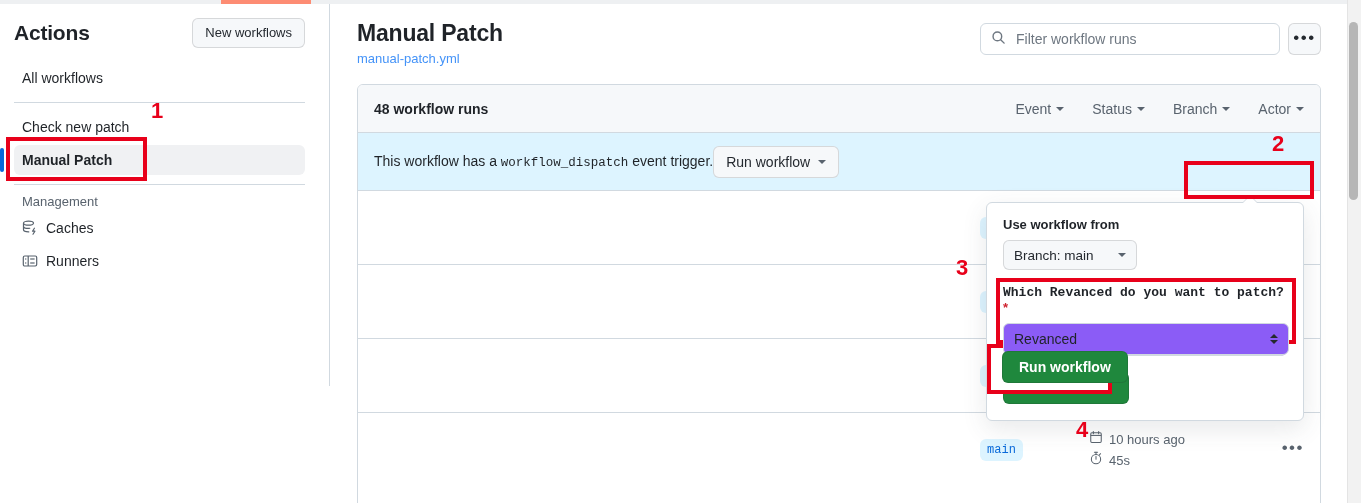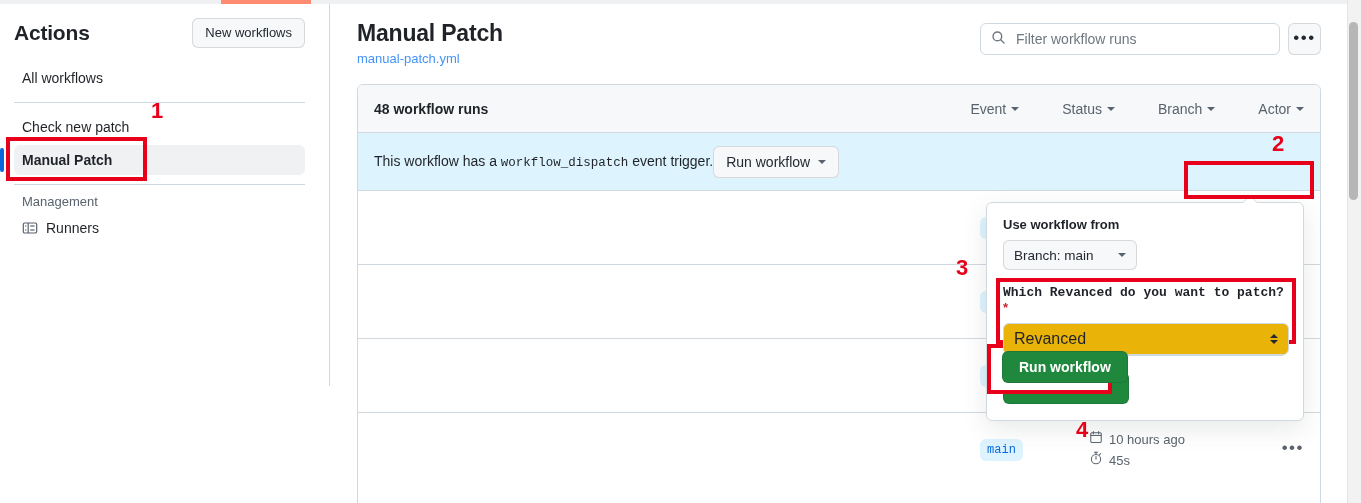--- a/index.html
+++ b/index.html
@@ -102,21 +102,21 @@
     border: 1px solid #d1d9e0; border-radius: 6px;
     background:#fff; overflow:hidden;
     height: 430px;
   }
   .runs-header {
     display:flex; align-items:center; justify-content:space-between;
     background:#f6f8fa; border-bottom:1px solid #d1d9e0;
     height: 48px; padding: 0 16px;
   }
   .runs-count { font-size:14px; font-weight:600; color:#1f2328; }
-  .filters { display:flex; align-items:center; gap: 43px; }
+  .filters { display:flex; align-items:center; gap: 28px; }
   .filter-item { font-size:14px; color:#59636e; cursor:pointer; display:flex; align-items:center; gap:5px; }
   .caret-down {
     width:0;height:0;border-left:4px solid transparent;border-right:4px solid transparent;
     border-top:4px solid #59636e; display:inline-block;
   }
 
   .dispatch-banner {
     background:#ddf4ff; border-bottom:1px solid #d1d9e0;
     height: 58px; display:flex; align-items:center; justify-content:flex-start;
     padding: 0 16px;
@@ -177,22 +177,22 @@
     font-size:13.5px; color:#24292f; cursor:pointer;
   }
   .field-label {
     font-family:"Liberation Mono", monospace;
     font-size:13px; font-weight:700; color:#1f2328;
     margin: 16px 0 7px 0;
   }
   .req-star { color:#cf222e; font-family:"Liberation Sans", sans-serif; }
   .input-select {
     display:flex; align-items:center; justify-content:space-between;
-    background:#eab308; border:1px solid #d1d9e0; border-radius:6px;
-    height:32px; padding:0 10px; font-size:16px; color:#1f2328; cursor:pointer;
+    background:#8b5cf6; border:1px solid #d1d9e0; border-radius:6px;
+    height:32px; padding:0 10px; font-size:14px; color:#1f2328; cursor:pointer;
   }
   .spinner-ico { display:flex; flex-direction:column; gap:2px; align-items:center; color:#24292f; }
   .spin-up { width:0;height:0;border-left:4px solid transparent;border-right:4px solid transparent;border-bottom:4px solid #24292f; }
   .spin-dn { width:0;height:0;border-left:4px solid transparent;border-right:4px solid transparent;border-top:4px solid #24292f; }
   .green-btn {
     margin-top: 16px;
     background:#1f883d; border:1px solid rgba(31,35,40,0.15);
     color:#fff; font-size:14px; font-weight:600;
     border-radius:6px; height:32px; padding:0 16px; cursor:pointer;
     display:inline-flex; align-items:center;
@@ -237,20 +237,31 @@
       </div>
 
       <div class="side-item selected">
         <span>Manual Patch</span>
       </div>
 
       <div class="side-sep"></div>
 
       <div class="side-group-label">Management</div>
 
+      <div class="side-item">
+        <span class="side-icon">
+          <svg width="16" height="16" viewBox="0 0 16 16" fill="none" stroke="#59636e" stroke-width="1.2">
+            <ellipse cx="6.5" cy="3.2" rx="5" ry="2"></ellipse>
+            <path d="M1.5 3.2v3.2c0 1.1 2.24 2 5 2 .6 0 1.18-.04 1.72-.12"></path>
+            <path d="M1.5 6.6v3.2c0 1.1 2.24 2 5 2 .25 0 .5-.01.74-.02"></path>
+            <path d="M12.4 8.2l-1.9 3h2.4l-1.9 3" stroke-linejoin="round" stroke-linecap="round"></path>
+          </svg>
+        </span>
+        <span>Caches</span>
+      </div>
 
       <div class="side-item">
         <span class="side-icon">
           <svg width="16" height="16" viewBox="0 0 16 16" fill="none" stroke="#59636e" stroke-width="1.2">
             <rect x="1.3" y="3" width="13.4" height="10" rx="1.4"></rect>
             <line x1="6.2" y1="3" x2="6.2" y2="13"></line>
             <line x1="8.2" y1="6" x2="12.6" y2="6"></line>
             <line x1="8.2" y1="10" x2="12.6" y2="10"></line>
             <circle cx="3.75" cy="6" r="0.7" fill="#59636e" stroke="none"></circle>
             <circle cx="3.75" cy="10" r="0.7" fill="#59636e" stroke="none"></circle>

